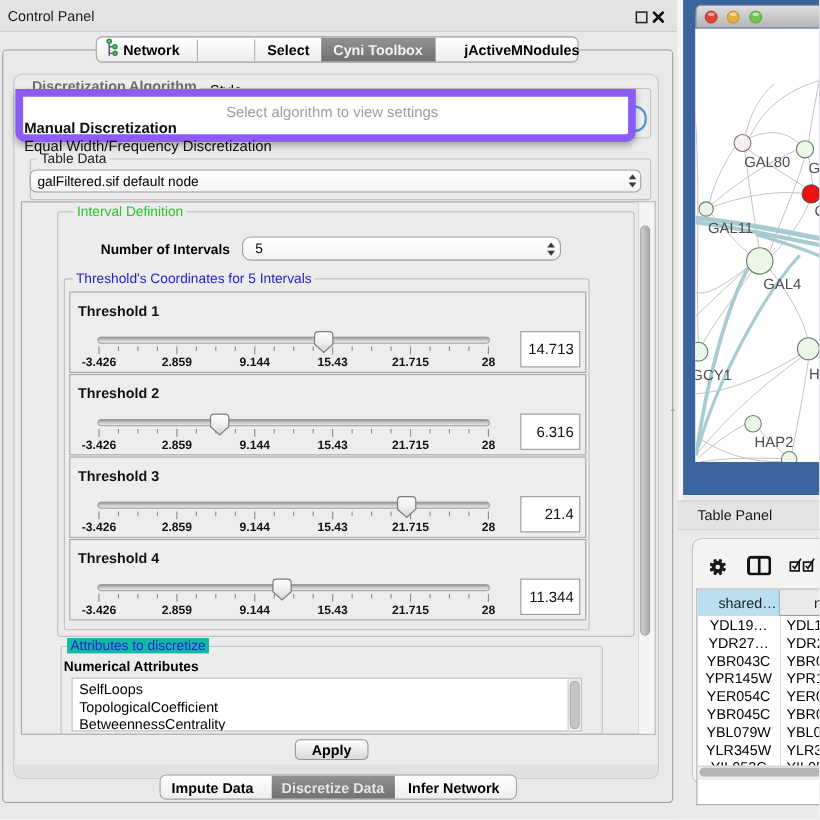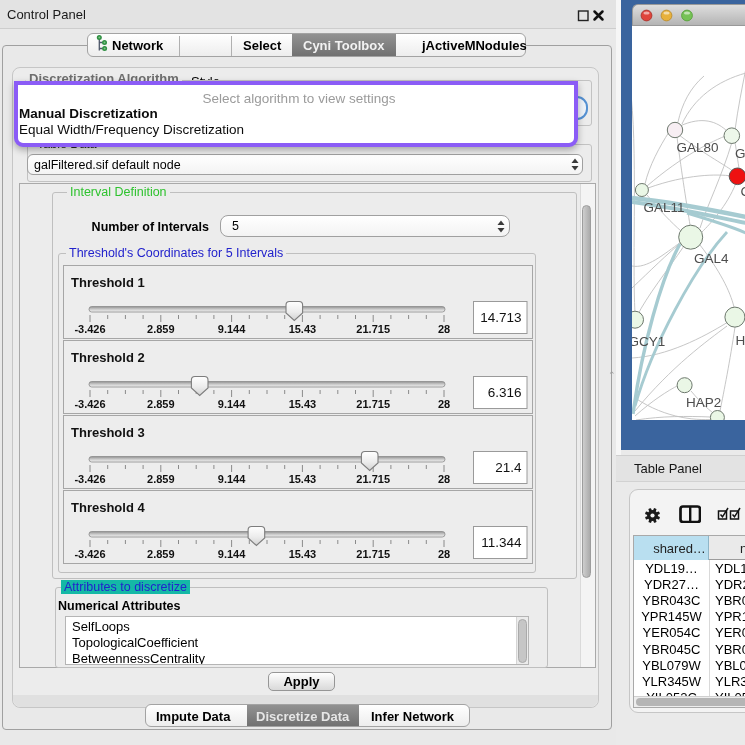--- a/index.html
+++ b/index.html
@@ -149,21 +149,21 @@
       <div class="abs" style="left:450px;top:0;width:14px;height:49px;background:#ececec;border-left:1px solid #d5d5d5;box-sizing:border-box"></div>
       <div class="abs" style="left:452px;top:2px;width:9px;height:44px;background:#c6c6c6;border:1px solid #aaa;border-radius:5px;box-sizing:border-box"></div>
     </div>
     <div class="abs" style="left:268px;top:672px;width:67px;height:19px;border:1px solid #969696;border-radius:5px;background:linear-gradient(#fefefe,#d9d9d9);box-sizing:border-box;text-align:center;font-size:13px;font-weight:600;line-height:17px">Apply</div>
     <div class="abs" style="left:145px;top:704px;width:325px;height:23px;border:1px solid #a3a3a3;border-radius:6px;background:linear-gradient(#ffffff,#ededed);box-sizing:border-box;overflow:hidden">
       <div class="abs" style="left:101px;top:0;width:112px;height:23px;background:linear-gradient(#929292,#6e6e6e)"></div>
     </div>
     <div class="txt" style="left:156px;top:709px;font-size:13px;font-weight:600;">Impute Data</div>
     <div class="txt" style="left:256px;top:709px;font-size:13px;font-weight:600;color:#e6e6e6">Discretize Data</div>
     <div class="txt" style="left:371px;top:709px;font-size:13px;font-weight:600;">Infer Network</div>
-    <div class="abs" style="left:14px;top:81px;width:564px;height:66px;background:#fff;border:4px solid #8b5cf6;border-radius:0 0 9px 9px;box-shadow:0 3px 7px rgba(0,0,0,0.3);box-sizing:border-box">
+    <div class="abs" style="left:14px;top:81px;width:564px;height:48px;background:#fff;border:7px solid #8b5cf6;border-radius:0 0 9px 9px;box-shadow:0 3px 7px rgba(0,0,0,0.3);box-sizing:border-box">
       <div class="txt" style="left:0;top:6px;width:562px;text-align:center;font-size:13.5px;color:#9b9b9b">Select algorithm to view settings</div>
       <div class="txt" style="left:1px;top:21px;font-size:13.5px;font-weight:bold;color:#0c0c0c">Manual Discretization</div>
       <div class="txt" style="left:1px;top:37px;font-size:13.5px;color:#0c0c0c">Equal Width/Frequency Discretization</div>
     </div>
     <div class="abs" style="left:616px;top:0;width:129px;height:745px;background:#eaeaea"></div>
     <div class="abs" style="left:616px;top:0;width:5px;height:455px;background:#f6f6f6"></div>
     <div class="abs" style="left:621px;top:0;width:124px;height:450px;background:#3a649e"></div>
     <div class="abs" style="left:631.5px;top:4px;width:113.5px;height:22px;background:linear-gradient(#dedede,#b4b4b4);border:1px solid #999;border-right:none;border-radius:6px 0 0 0;box-sizing:border-box"></div>
     <svg class="abs" style="left:638px;top:8px" width="58" height="15" viewBox="0 0 58 15">
 <circle cx="8.5" cy="7.5" r="5.4" fill="#df443b" stroke="#a8322c" stroke-width="0.9"></circle>
@@ -244,21 +244,21 @@
 <line x1="11.2" y1="1.5" x2="11.2" y2="17" stroke="#111" stroke-width="2.4"></line>
     </svg>
     <svg class="abs" style="left:716.5px;top:506px" width="13" height="14" viewBox="0 0 13 14">
 <rect x="1.5" y="5" width="8" height="8" fill="none" stroke="#111" stroke-width="1.5"></rect>
 <path d="M3.5 8.5 L5.5 10.8 L11 2" fill="none" stroke="#111" stroke-width="1.5"></path>
     </svg>
     <svg class="abs" style="left:728.5px;top:506px" width="13" height="14" viewBox="0 0 13 14">
 <rect x="1.5" y="5" width="8" height="8" fill="none" stroke="#111" stroke-width="1.5"></rect>
 <path d="M3.5 8.5 L5.5 10.8 L11 2" fill="none" stroke="#111" stroke-width="1.5"></path>
     </svg>
-    <div class="abs" style="left:633px;top:535px;width:112px;height:173px;border:1px solid #a9a9a9;border-right:none;background:#fff;box-sizing:border-box;overflow:hidden">
+    <div class="abs" style="left:633px;top:535px;width:112px;height:197px;border:1px solid #a9a9a9;border-right:none;background:#fff;box-sizing:border-box;overflow:hidden">
       <div class="abs" style="left:0;top:0;width:112px;height:24px;background:#eaeaea;border-bottom:1px solid #9c9c9c;box-sizing:border-box"></div>
       <div class="abs" style="left:0;top:0;width:75px;height:24px;background:#b9dff0;border-right:1px solid #8fb6c8;box-sizing:border-box"></div>
       <div class="txt" style="left:8px;top:5px;width:75px;text-align:center;font-size:13px;color:#222">shared…</div>
       <div class="txt" style="left:106px;top:5px;font-size:13px;color:#222">name</div>
       <div class="abs" style="left:75px;top:24px;width:1px;height:137px;background:#d9d9d9"></div>
       <div class="txt" style="left:0;top:24.5px;width:75px;text-align:center;font-size:13px">YDL19…</div>
       <div class="txt" style="left:81px;top:24.5px;font-size:13px">YDL194W</div>
       <div class="txt" style="left:0;top:40.7px;width:75px;text-align:center;font-size:13px">YDR27…</div>
       <div class="txt" style="left:81px;top:40.7px;font-size:13px">YDR277C</div>
       <div class="txt" style="left:0;top:56.9px;width:75px;text-align:center;font-size:13px">YBR043C</div>

